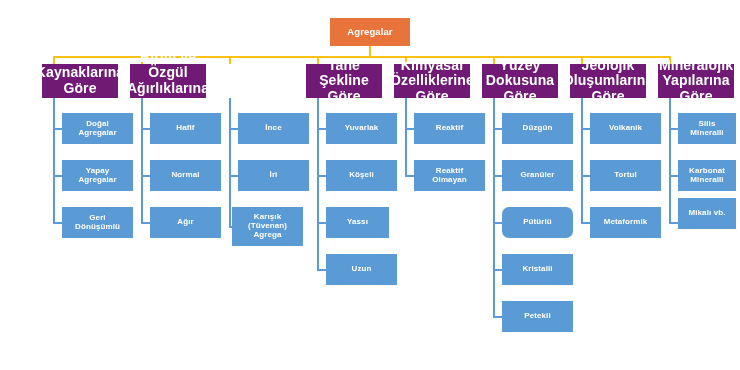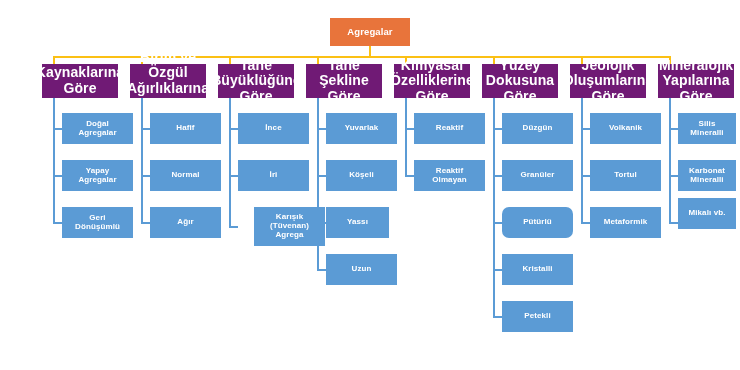--- a/index.html
+++ b/index.html
@@ -75,28 +75,27 @@
 
   <div class="node cat" style="left:130px;top:64px;width:76px;height:34px;">Birim ve Özgül Ağırlıklarına Göre</div>
   <div class="ln ln-v-b" style="left:141.3px;top:98px;height:124px;"></div>
   <div class="ln ln-h-b" style="left:141px;top:128.3px;width:9px;"></div>
   <div class="ln ln-h-b" style="left:141px;top:175.3px;width:9px;"></div>
   <div class="ln ln-h-b" style="left:141px;top:222.3px;width:9px;"></div>
   <div class="node leaf" style="left:150px;top:113px;width:71px;height:31px;">Hafif</div>
   <div class="node leaf" style="left:150px;top:160px;width:71px;height:31px;">Normal</div>
   <div class="node leaf" style="left:150px;top:207px;width:71px;height:31px;">Ağır</div>
 
-  <div class="node cat" style="left:218px;top:64px;width:76px;height:34px;">Tane Büyüklüğüne Göre</div>
   <div class="ln ln-v-b" style="left:229.3px;top:98px;height:129px;"></div>
   <div class="ln ln-h-b" style="left:229px;top:128.3px;width:9px;"></div>
   <div class="ln ln-h-b" style="left:229px;top:175.3px;width:9px;"></div>
   <div class="ln ln-h-b" style="left:229px;top:226.3px;width:9px;"></div>
   <div class="node leaf" style="left:238px;top:113px;width:71px;height:31px;">İnce</div>
   <div class="node leaf" style="left:238px;top:160px;width:71px;height:31px;">İri</div>
-  <div class="node leaf" style="left:254px;top:207px;width:71px;height:39px;">Karışık (Tüvenan) Agrega</div>
+  <div class="node leaf" style="left:232px;top:207px;width:71px;height:39px;">Karışık (Tüvenan) Agrega</div>
 
   <div class="node cat" style="left:306px;top:64px;width:76px;height:34px;">Tane Şekline Göre</div>
   <div class="ln ln-v-b" style="left:317.3px;top:98px;height:172px;"></div>
   <div class="ln ln-h-b" style="left:317px;top:128.3px;width:9px;"></div>
   <div class="ln ln-h-b" style="left:317px;top:175.3px;width:9px;"></div>
   <div class="ln ln-h-b" style="left:317px;top:222.3px;width:9px;"></div>
   <div class="ln ln-h-b" style="left:317px;top:269.3px;width:9px;"></div>
   <div class="node leaf" style="left:326px;top:113px;width:71px;height:31px;">Yuvarlak</div>
   <div class="node leaf" style="left:326px;top:160px;width:71px;height:31px;">Köşeli</div>
   <div class="node leaf" style="left:326px;top:207px;width:63px;height:31px;">Yassı</div>

